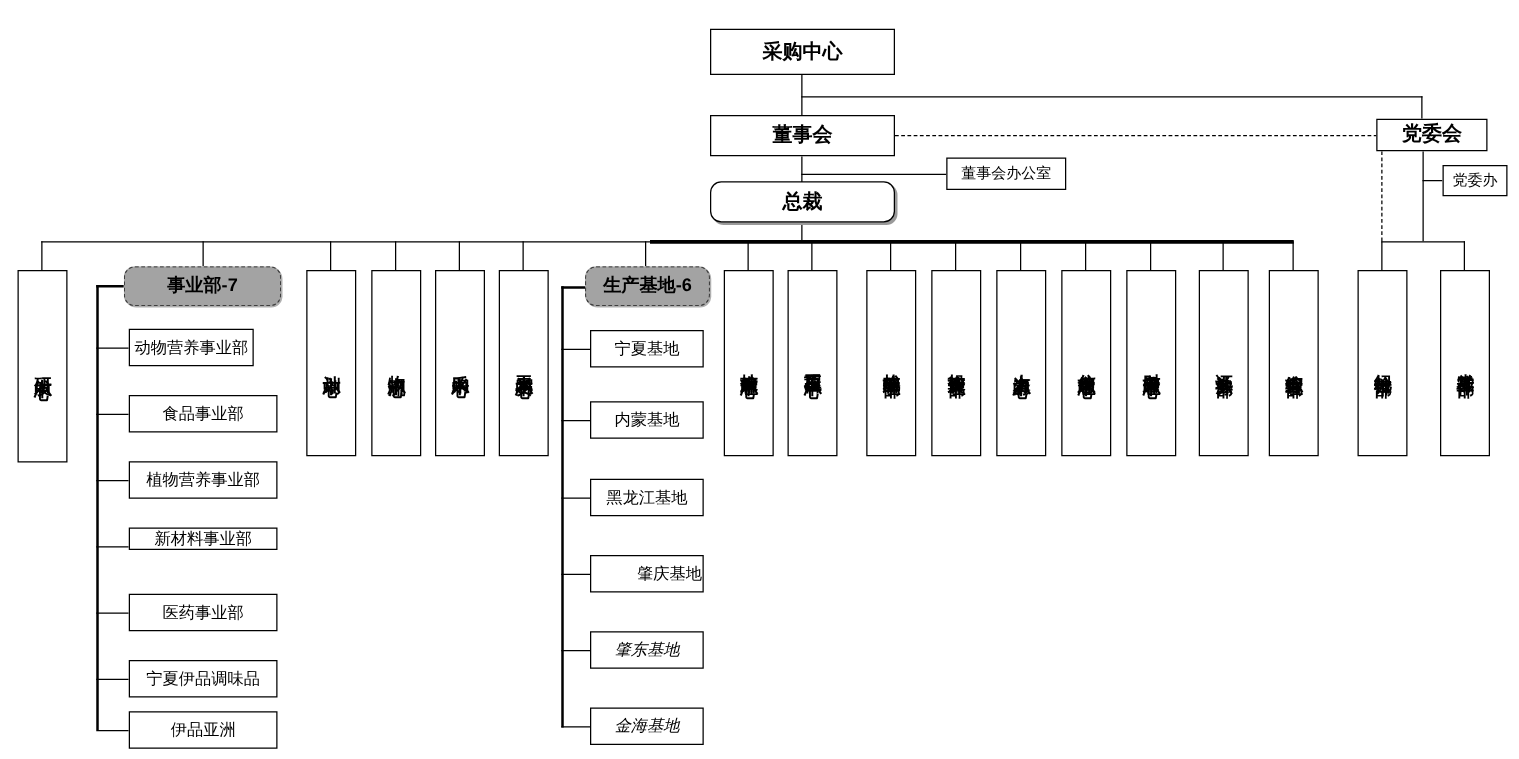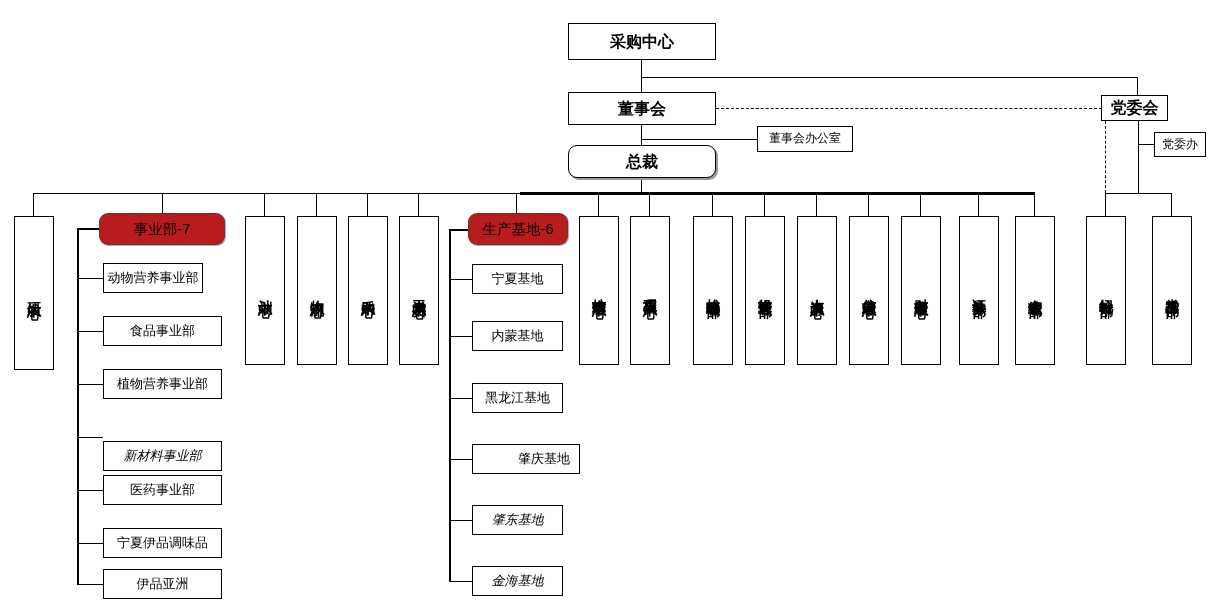--- a/index.html
+++ b/index.html
@@ -37,25 +37,25 @@
   
   .rounded{
     border-radius:9px;
     border:1.5px solid #000000;
     box-shadow:2px 2px 0 #9a9a9a;
     font-size:16px;
     font-weight:bold;
   }
   
   .grp{
-    background:#b91c1c;
+    background:#a3a3a3;
     border:1.6px dashed #3f3f3f;
     border-radius:9px;
     font-size:14.5px;
-    font-weight:normal;
+    font-weight:bold;
     box-shadow:1px 1px 0 #b0b0b0;
   }
   .hdr{font-size:16px;font-weight:bold;}
   .sub{font-size:13px;}
   .small{font-size:12px;}
   
   .ln{position:absolute;background:#000000;z-index:1;}
   .h{height:1px;}
   .v{width:1px;}
   .thick{height:2.5px;}
@@ -75,21 +75,21 @@
 
   <div class="ln v" style="left:641px;top:60px;width:1.4px;height:32px;"></div>
 
   <div class="ln h" style="left:641px;top:77px;width:497px;height:1.4px;"></div>
   <div class="ln v" style="left:1137px;top:77px;width:1.4px;height:18px;"></div>
 
   <div class="box hdr" style="left:568px;top:92px;width:148px;height:33px;">董事会</div>
 
   <div class="dash-h" style="left:716px;top:108px;width:386px;"></div>
 
-  <div class="box hdr" style="left:1101px;top:95px;width:67px;height:26px;">党委会</div>
+  <div class="box hdr" style="left:1101px;top:95px;width:89px;height:26px;">党委会</div>
 
   <div class="ln v" style="left:1138px;top:121px;width:1.4px;height:72px;"></div>
 
   <div class="ln h" style="left:1138px;top:144px;width:16px;height:1.4px;"></div>
   <div class="box small" style="left:1154px;top:132px;width:52px;height:25px;">党委办</div>
 
   <div class="dash-v" style="left:1105px;top:121px;height:72px;"></div>
 
   <div class="ln v" style="left:641px;top:125px;width:1.4px;height:25px;"></div>
   <div class="ln h" style="left:641px;top:139px;width:116px;height:1.4px;"></div>
@@ -162,21 +162,21 @@
   <div class="ln h" style="left:77px;top:278px;width:26px;height:1.4px;"></div>
   <div class="box sub" style="left:103px;top:263px;width:100px;height:30px;">动物营养事业部</div>
 
   <div class="ln h" style="left:77px;top:331px;width:26px;height:1.4px;"></div>
   <div class="box sub" style="left:103px;top:316px;width:119px;height:30px;">食品事业部</div>
 
   <div class="ln h" style="left:77px;top:384px;width:26px;height:1.4px;"></div>
   <div class="box sub" style="left:103px;top:369px;width:119px;height:30px;">植物营养事业部</div>
 
   <div class="ln h" style="left:77px;top:437px;width:26px;height:1.4px;"></div>
-  <div class="box sub" style="left:103px;top:441px;width:119px;height:30px;font-style:italic;">新材料事业部</div>
+  <div class="box sub" style="left:103px;top:422px;width:119px;height:18px;">新材料事业部</div>
 
   <div class="ln h" style="left:77px;top:490px;width:26px;height:1.4px;"></div>
   <div class="box sub" style="left:103px;top:475px;width:119px;height:30px;">医药事业部</div>
 
   <div class="ln h" style="left:77px;top:543px;width:26px;height:1.4px;"></div>
   <div class="box sub" style="left:103px;top:528px;width:119px;height:30px;">宁夏伊品调味品</div>
 
   <div class="ln h" style="left:77px;top:584px;width:26px;height:1.4px;"></div>
   <div class="box sub" style="left:103px;top:569px;width:119px;height:30px;">伊品亚洲</div>
 
@@ -189,21 +189,21 @@
   <div class="ln h" style="left:449px;top:279px;width:23px;height:1.4px;"></div>
   <div class="box sub" style="left:472px;top:264px;width:91px;height:30px;">宁夏基地</div>
 
   <div class="ln h" style="left:449px;top:336px;width:23px;height:1.4px;"></div>
   <div class="box sub" style="left:472px;top:321px;width:91px;height:30px;">内蒙基地</div>
 
   <div class="ln h" style="left:449px;top:398px;width:23px;height:1.4px;"></div>
   <div class="box sub" style="left:472px;top:383px;width:91px;height:30px;">黑龙江基地</div>
 
   <div class="ln h" style="left:449px;top:459px;width:23px;height:1.4px;"></div>
-  <div class="box sub" style="left:472px;top:444px;width:108px;height:30px;padding-left:36px;">肇庆基地</div>
+  <div class="box sub" style="left:472px;top:444px;width:91px;height:30px;padding-left:36px;">肇庆基地</div>
 
   <div class="ln h" style="left:449px;top:520px;width:23px;height:1.4px;"></div>
   <div class="box sub" style="left:472px;top:505px;width:91px;height:30px;font-style:italic;">肇东基地</div>
 
   <div class="ln h" style="left:449px;top:581px;width:23px;height:1.4px;"></div>
   <div class="box sub" style="left:472px;top:566px;width:91px;height:30px;font-style:italic;">金海基地</div>
 
 </div>
 
 </body></html>

